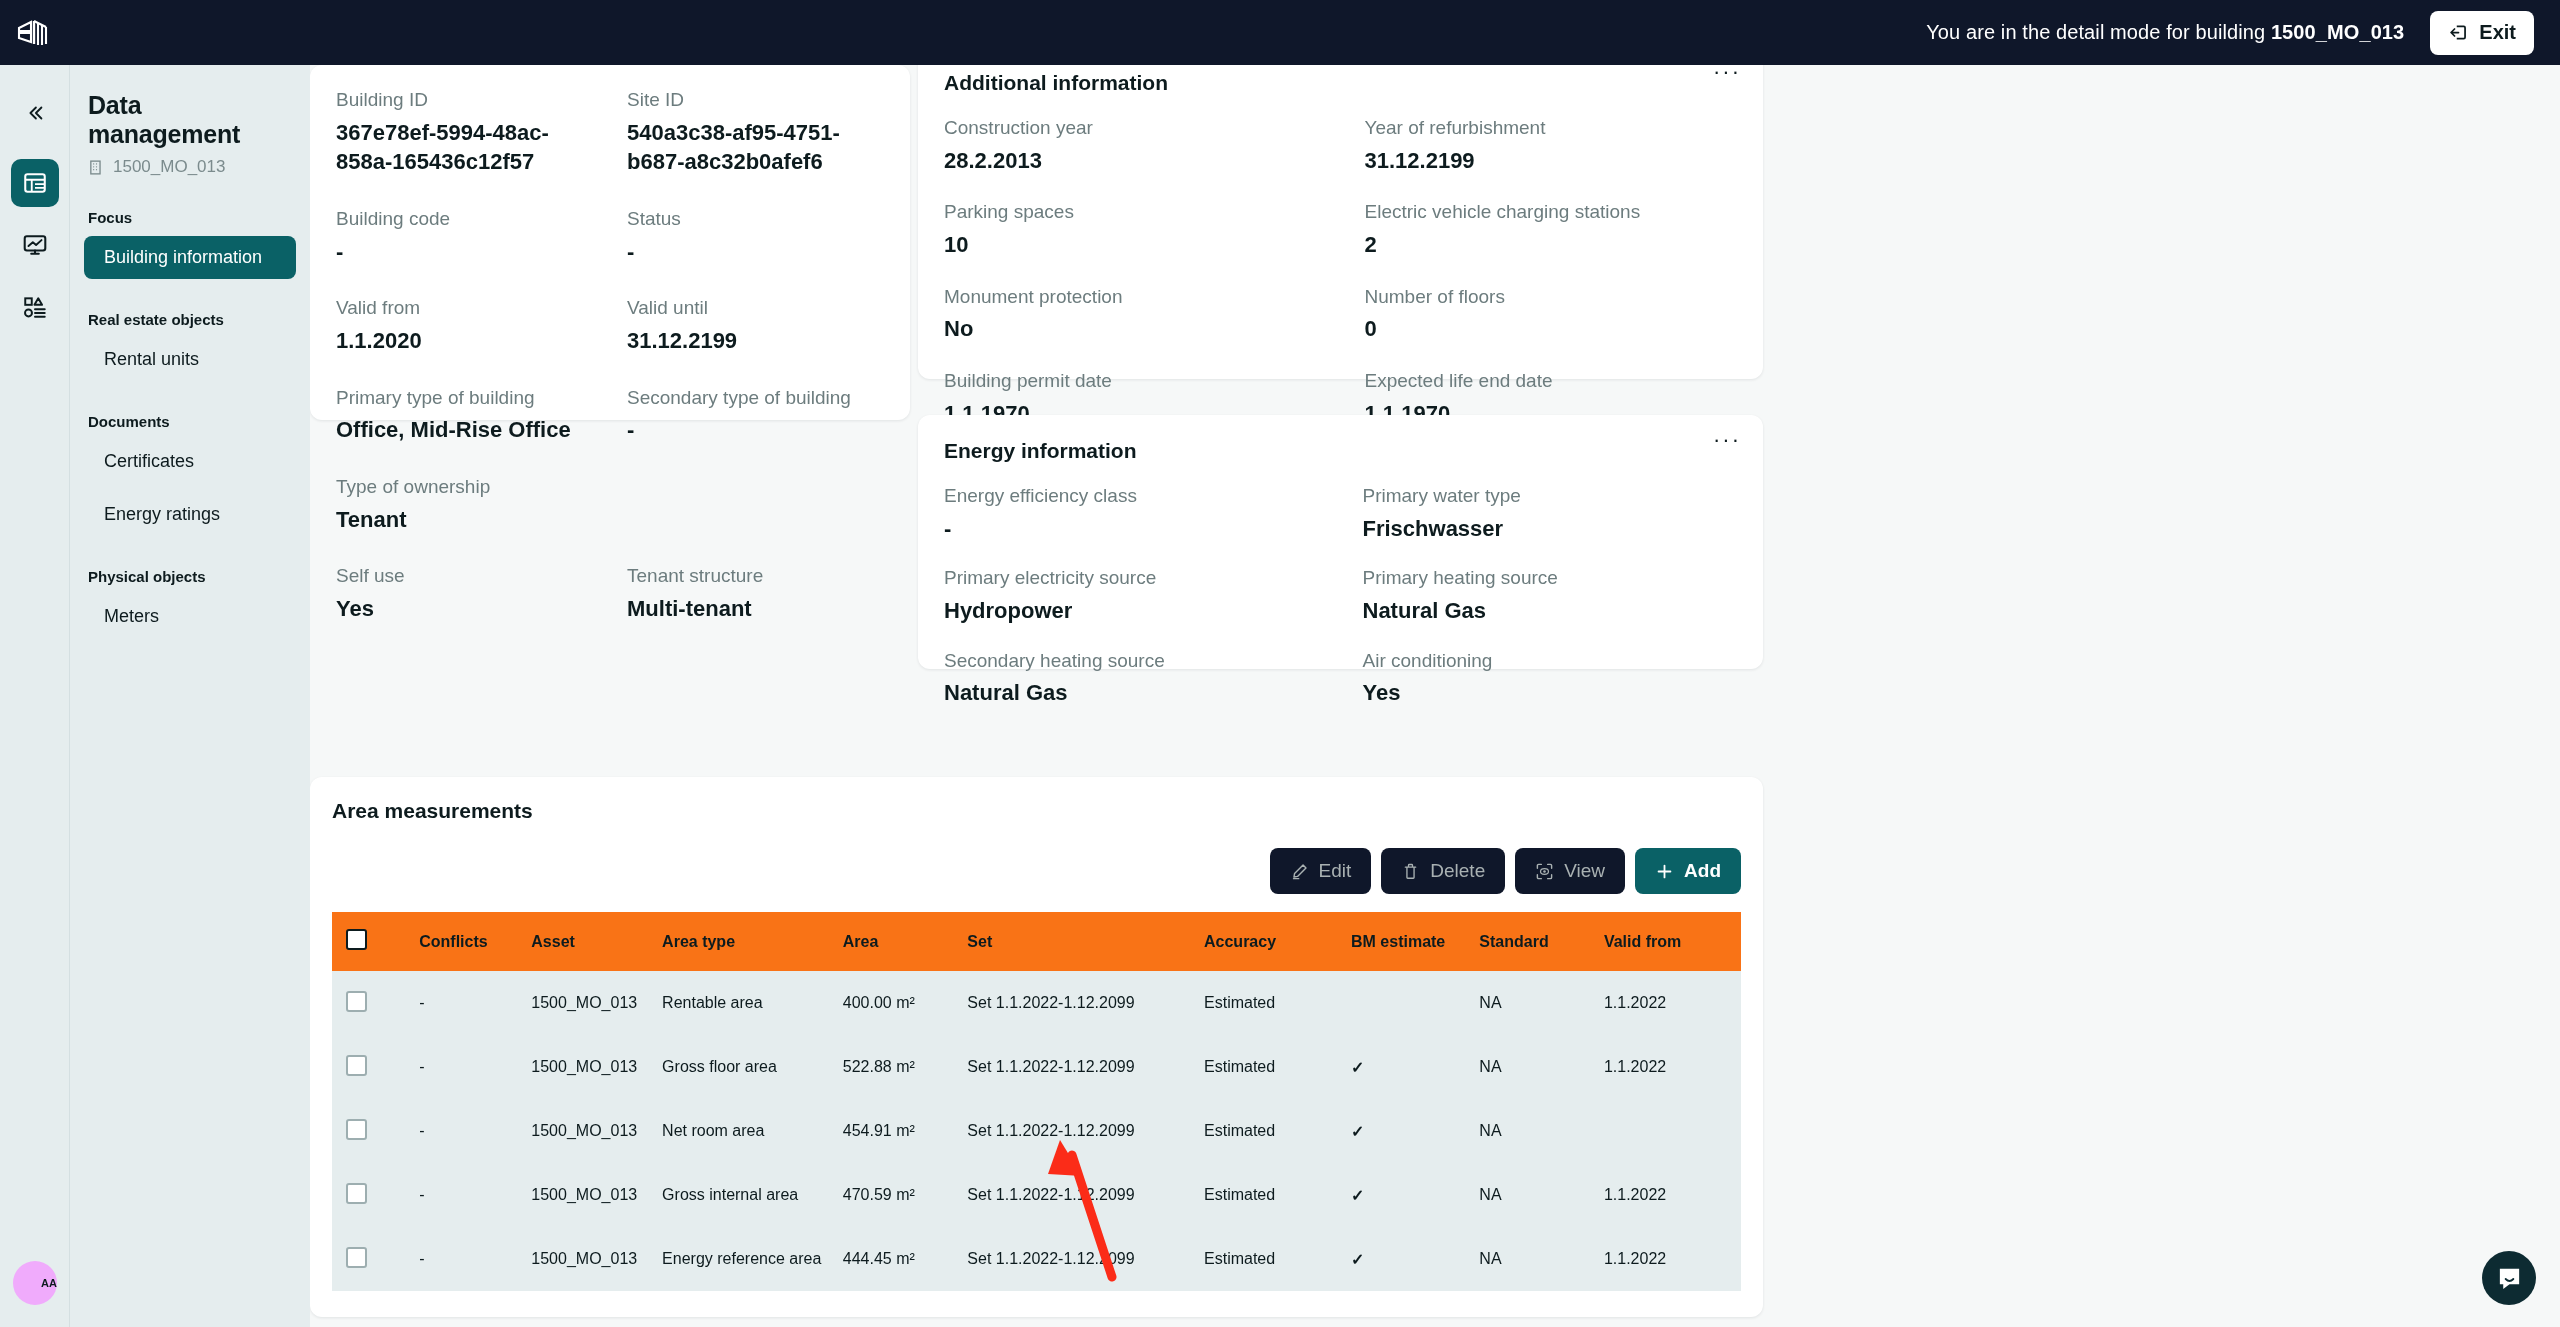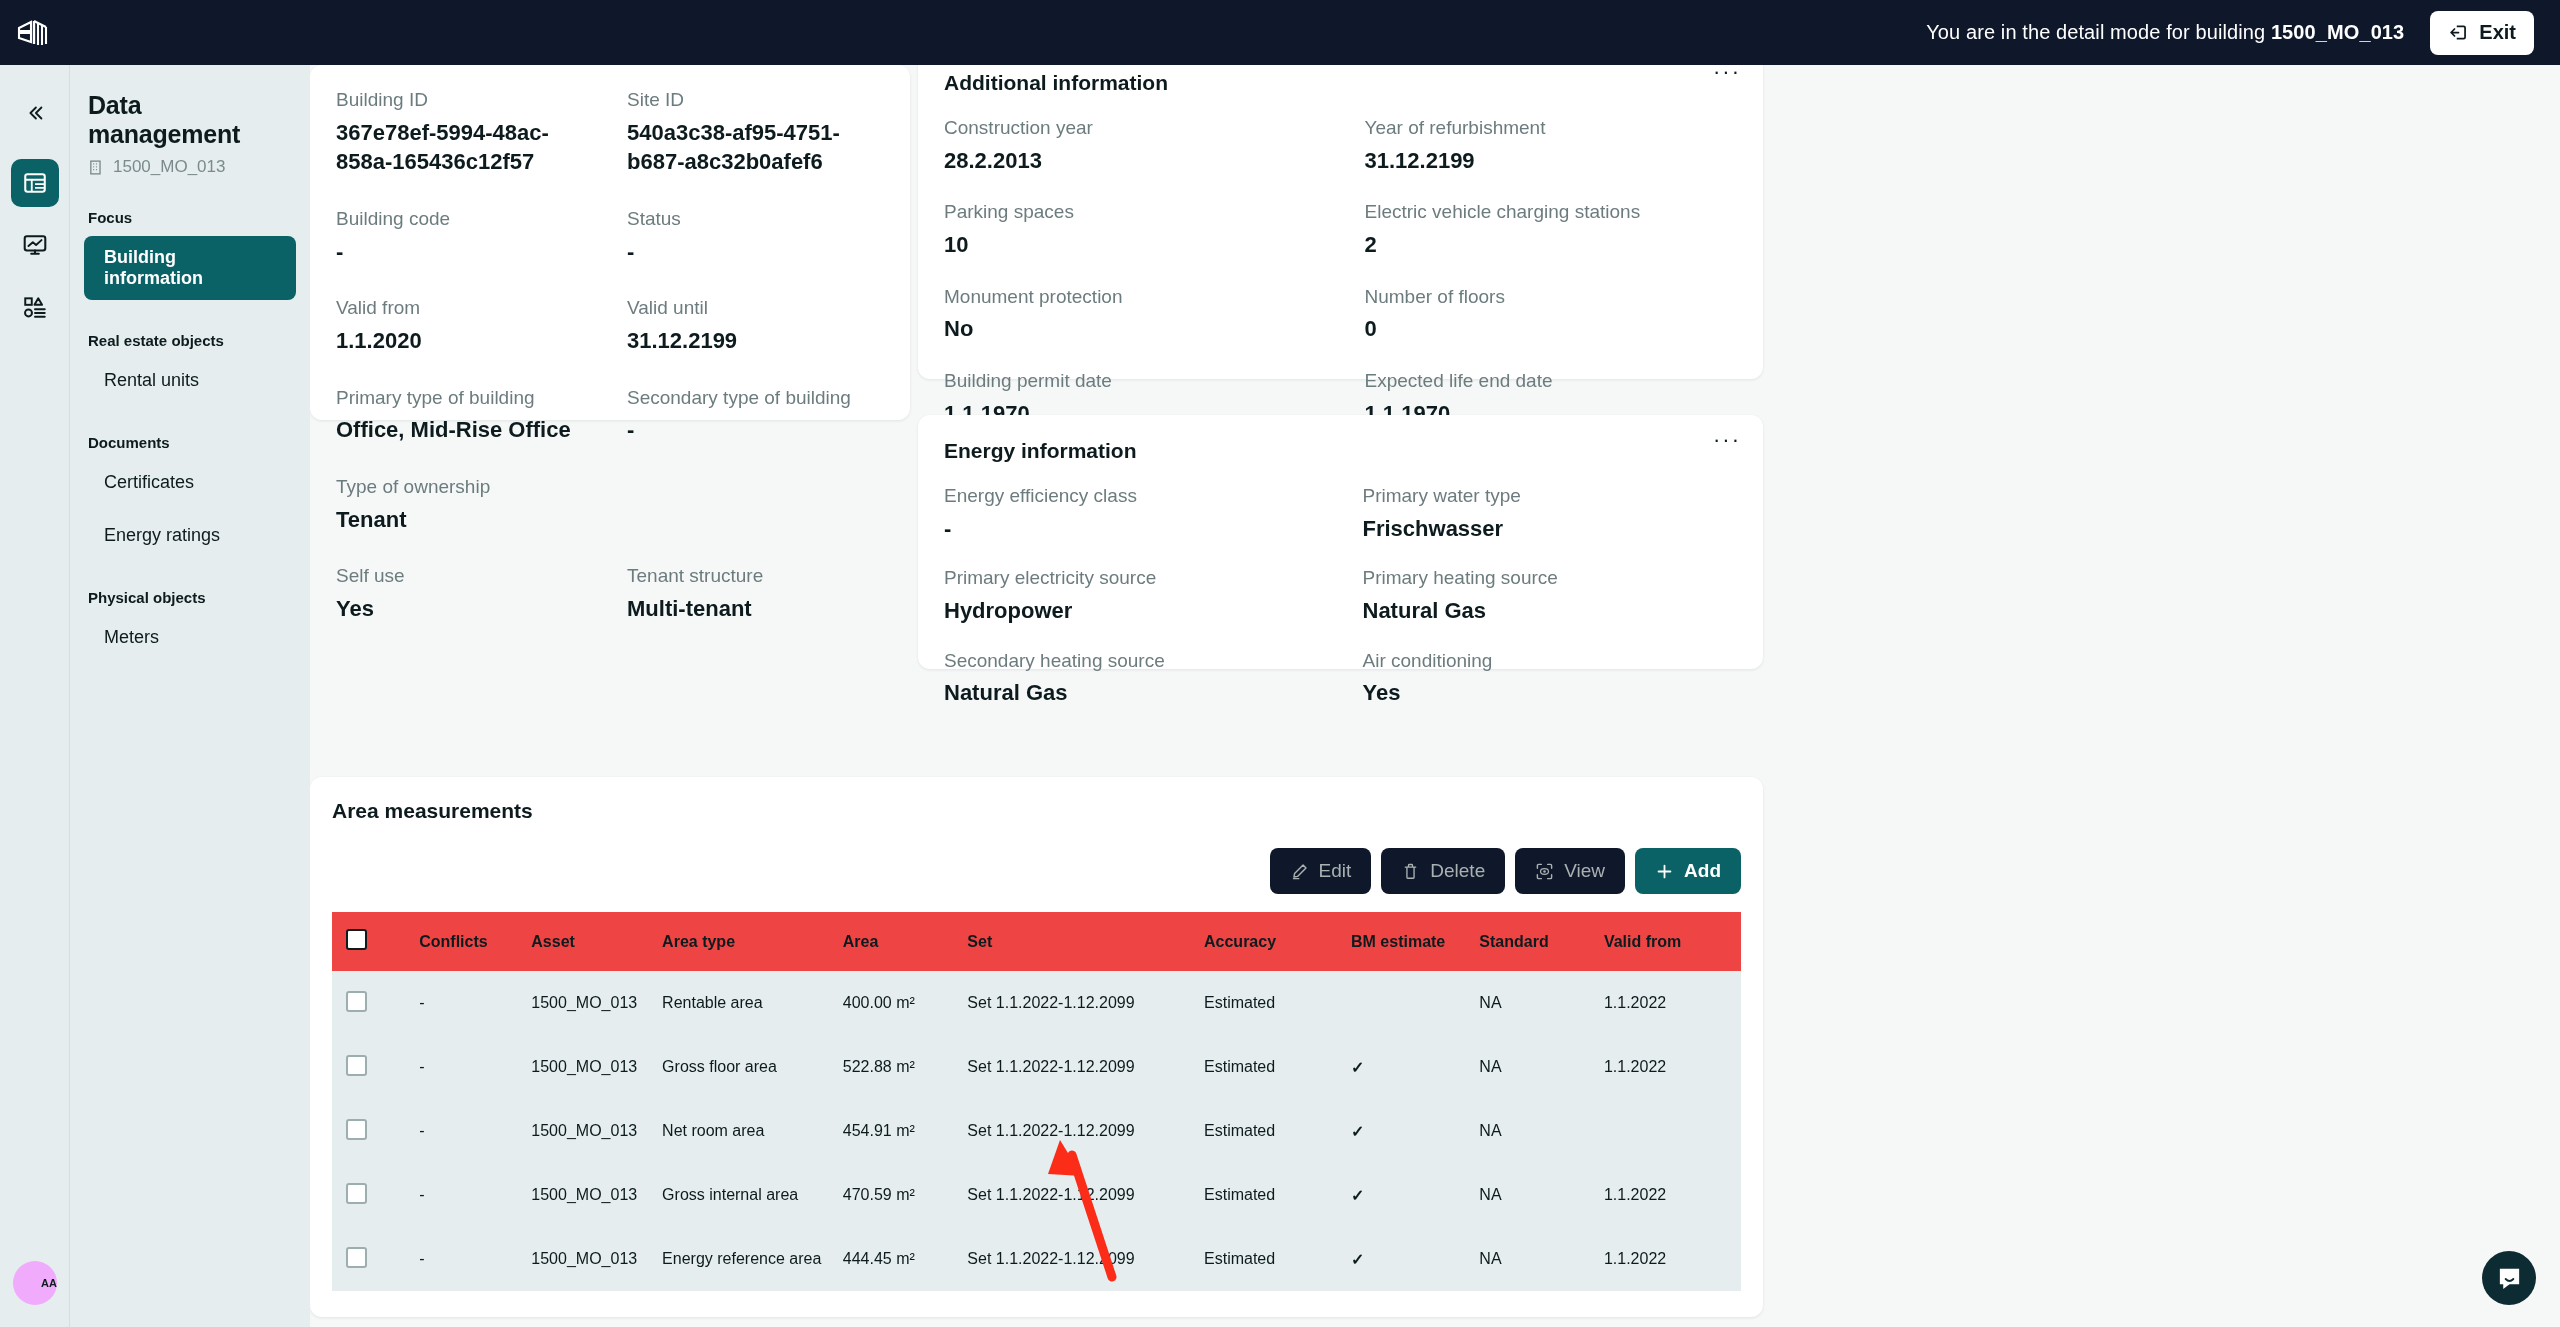--- a/index.html
+++ b/index.html
@@ -80,21 +80,21 @@
   .sidebar-group {
     font-size: 15px; font-weight: 700; color: #0d1b1e;
     padding: 0 18px; margin-top: 32px;
   }
   .sidebar-item {
     margin: 10px 14px 0 14px;
     padding: 11px 20px; border-radius: 8px;
     font-size: 18px; color: #0d1b1e; cursor: pointer;
   }
   .sidebar-item.active {
-    background: #0a6166; color: #ffffff; font-weight: 700;
+    background: #0a6166; color: #ffffff; font-weight: 400;
   }
 
   
   .main {
     position: absolute; top: 65px; left: 310px;
     width: 2250px; height: 1262px;
     background: #f6f8f8;
     overflow: hidden;
   }
   .cards { position: absolute; top: 0; left: 0; }
@@ -153,21 +153,21 @@
     height: 46px; padding: 0 20px; border-radius: 8px;
     display: flex; align-items: center; gap: 10px;
     font-size: 19px; font-family: "Liberation Sans", sans-serif;
     border: none; cursor: pointer;
   }
   .tb-btn.disabled { background: #0f172a; color: #a9b1b2; cursor: default; }
   .tb-btn.primary { background: #0a6166; color: #ffffff; font-weight: 700; }
 
   table.areas { width: 100%; border-collapse: collapse; margin-top: 18px; table-layout: fixed; }
   table.areas thead th {
-    background: #ef4444; color: #0d1b1e;
+    background: #f97316; color: #0d1b1e;
     font-size: 16px; font-weight: 700; text-align: left;
     padding: 17px 0 17px 0; height: 52px;
   }
   table.areas tbody td {
     background: #e5edee; color: #0d1b1e;
     font-size: 16px; padding: 0; height: 64px; vertical-align: middle;
   }
   .chk {
     width: 21px; height: 21px; border: 2px solid #0d1b1e;
     border-radius: 3px; background: #ffffff; display: inline-block; cursor: pointer;

